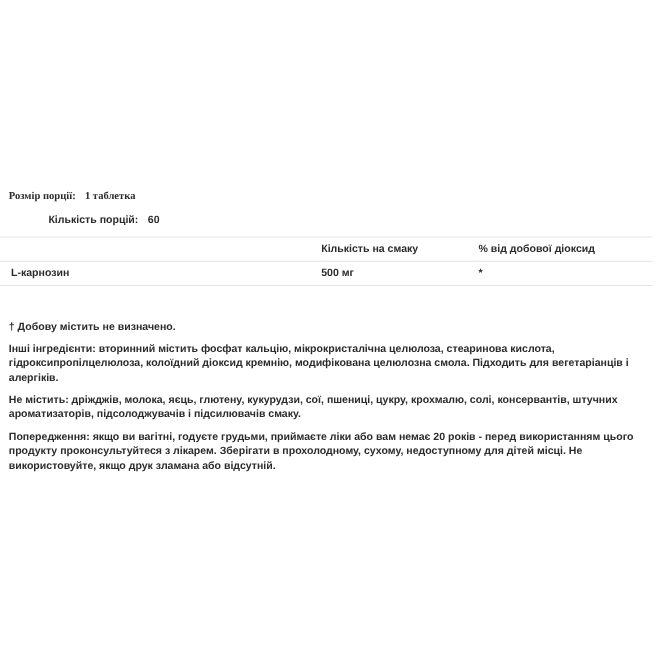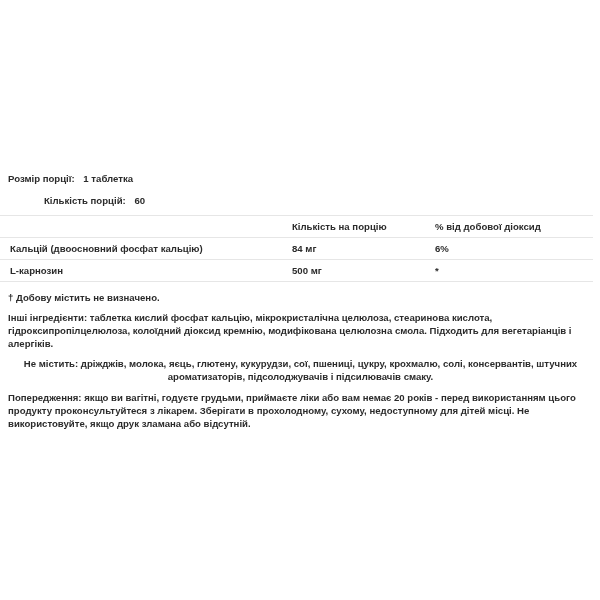--- a/index.html
+++ b/index.html
@@ -23,45 +23,40 @@
   .table tr:last-child td { border-bottom: 1px solid #e6e6e6; }
   .c1 { width: 282px; padding-left: 10px !important; }
   .c2 { width: 143px; }
   .para {
     position: absolute; left: 8px; width: 585px; line-height: 13px; margin: 0;
   }
 </style>
 </head>
 <body>
 
-<div class="kv" style="top:173px;">
+<div class="kv" style="top:173px;font-family:Liberation Serif, serif;">
   <span class="k">Розмір порції:</span>
   <span>1 таблетка</span>
 </div>
 <div class="kv" style="top:195px;margin-left:36px;">
   <span class="k">Кількість порцій:</span>
   <span>60</span>
 </div>
 
 <table class="table">
   <tbody>
       <tr>
     <td class="c1"></td>
-    <td class="c2">Кількість на порцію</td>
+    <td class="c2">Кількість на смаку</td>
     <td>% від добової діоксид</td>
-  </tr>
-  <tr>
-    <td class="c1">Кальцій (двоосновний фосфат кальцію)</td>
-    <td class="c2">84 мг</td>
-    <td>6%</td>
   </tr>
   <tr>
     <td class="c1">L-карнозин</td>
     <td class="c2">500 мг</td>
     <td>*</td>
   </tr>
 </tbody>
   </table>
 
 <p class="para" style="top:291px;">† Добову містить не визначено.</p>
-<p class="para" style="top:311px;">Інші інгредієнти: таблетка кислий фосфат кальцію, мікрокристалічна целюлоза, стеаринова кислота, гідроксипропілцелюлоза, колоїдний діоксид кремнію, модифікована целюлозна смола. Підходить для вегетаріанців і алергіків.</p>
-<p class="para" style="top:357px;text-align:center;">Не містить: дріжджів, молока, яєць, глютену, кукурудзи, сої, пшениці, цукру, крохмалю, солі, консервантів, штучних ароматизаторів, підсолоджувачів і підсилювачів смаку.</p>
+<p class="para" style="top:311px;">Інші інгредієнти: вторинний містить фосфат кальцію, мікрокристалічна целюлоза, стеаринова кислота, гідроксипропілцелюлоза, колоїдний діоксид кремнію, модифікована целюлозна смола. Підходить для вегетаріанців і алергіків.</p>
+<p class="para" style="top:357px;">Не містить: дріжджів, молока, яєць, глютену, кукурудзи, сої, пшениці, цукру, крохмалю, солі, консервантів, штучних ароматизаторів, підсолоджувачів і підсилювачів смаку.</p>
 <p class="para" style="top:391px;">Попередження: якщо ви вагітні, годуєте грудьми, приймаєте ліки або вам немає 20 років - перед використанням цього продукту проконсультуйтеся з лікарем. Зберігати в прохолодному, сухому, недоступному для дітей місці. Не використовуйте, якщо друк зламана або відсутній.</p>
 
 </body></html>

